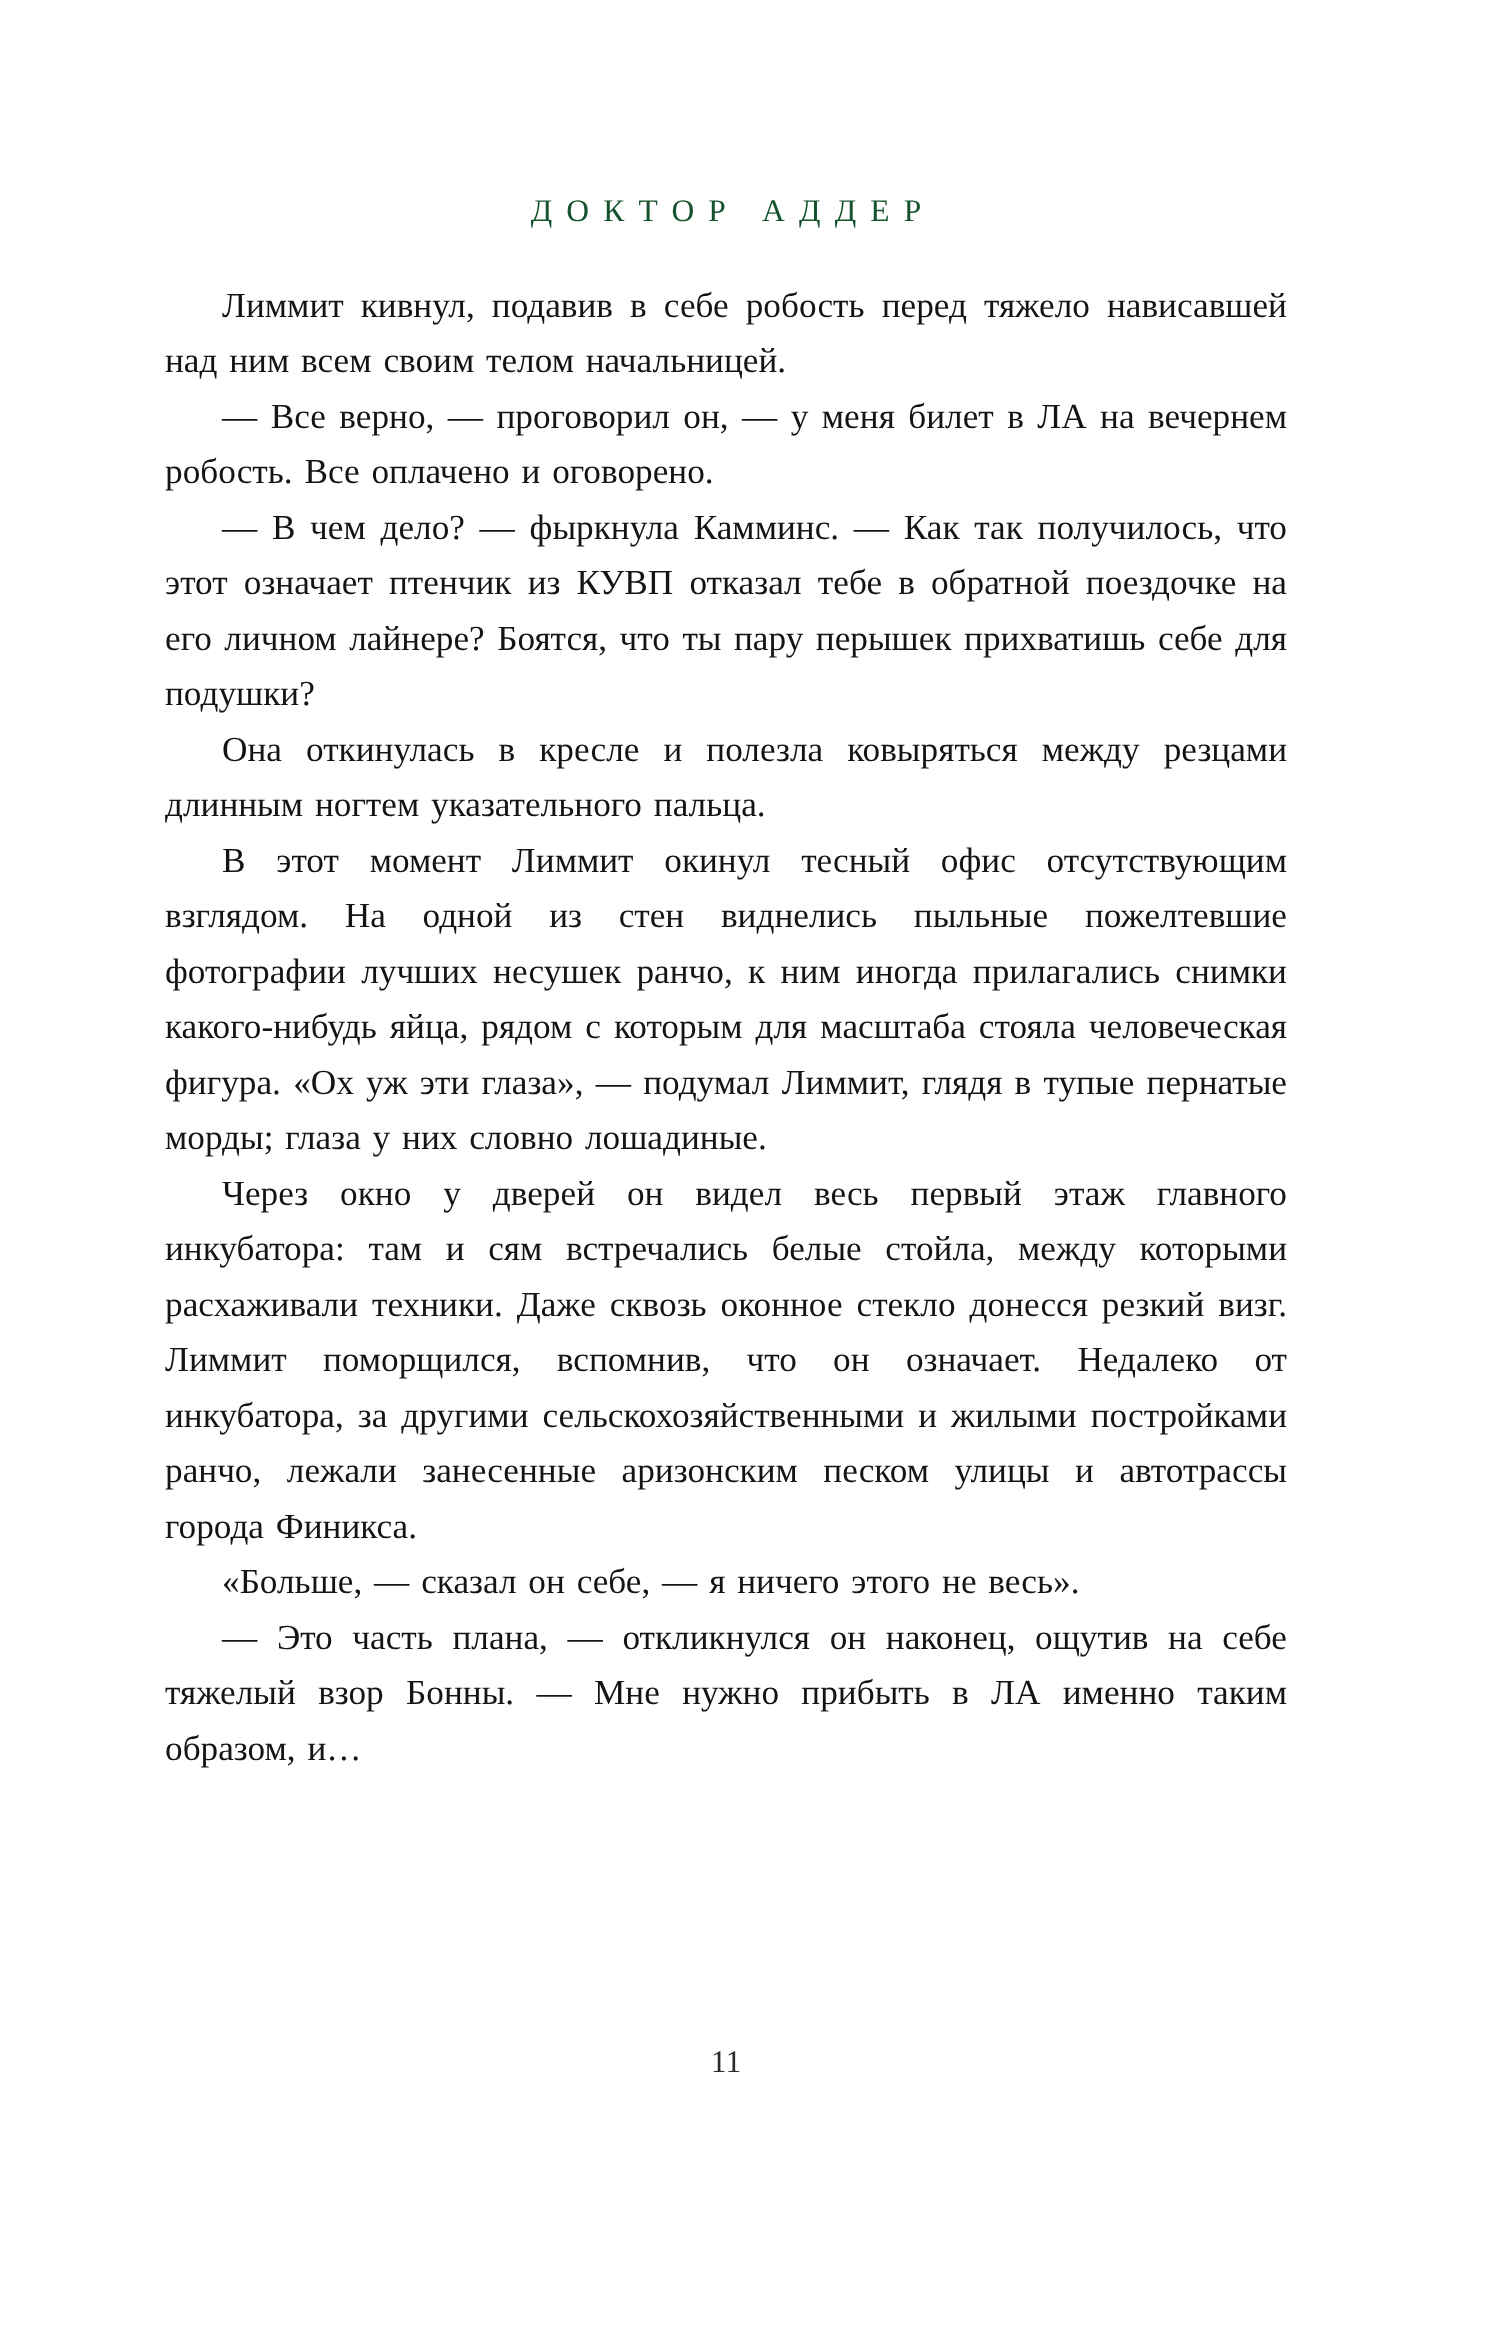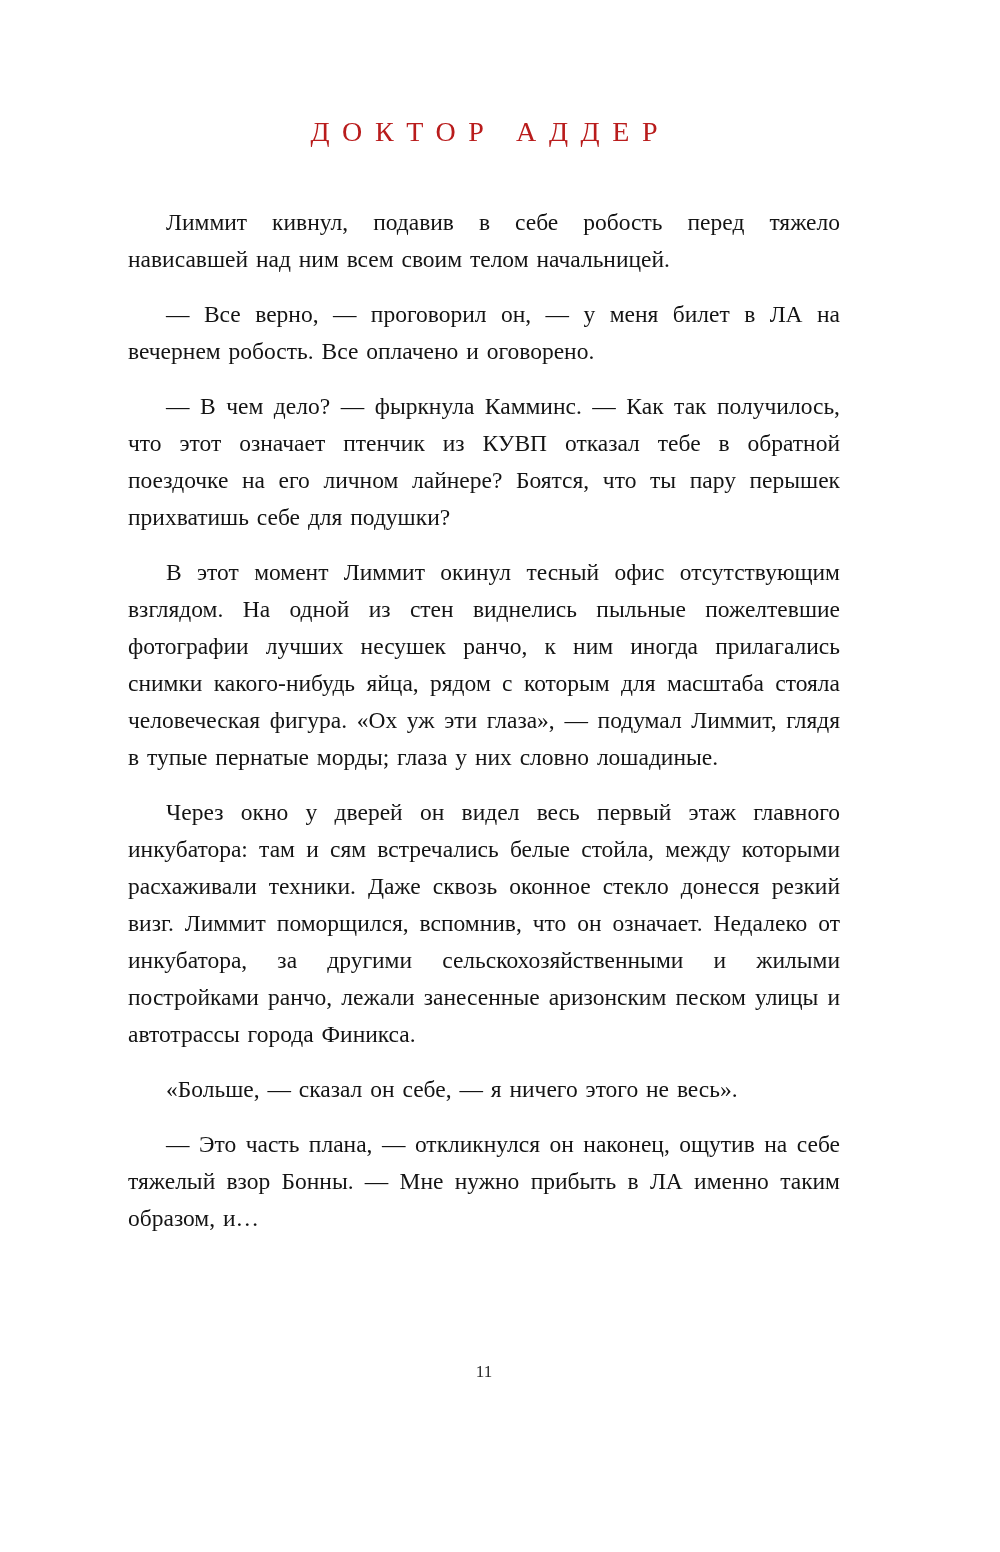--- a/index.html
+++ b/index.html
@@ -12,65 +12,66 @@
     width: 1000px;
     height: 1552px;
     background: #ffffff;
     color: #1b1b1b;
     font-family: "Liberation Serif", "DejaVu Serif", serif;
     box-sizing: border-box;
     overflow: hidden;
   }
   .running-head {
     position: absolute;
-    top: 116px;
+    top: 128px;
     left: 110px;
     width: 748px;
     text-align: center;
-    font-size: 28px;
+    font-size: 21px;
     letter-spacing: 0.45em;
     text-indent: 0.45em; 
-    color: #b91c1c;
+    color: #14532d;
     font-weight: 400;
   }
   .body-text {
     position: absolute;
     top: 186px;
     left: 110px;
     width: 748px;
     font-size: 23.5px;
     line-height: 37px;
     text-align: justify;
     color: #141414;
   }
   .body-text p {
-    margin: 18px;
+    margin: 0;
     text-indent: 38px;
     word-spacing: 2px;
   }
   .page-number {
     position: absolute;
     top: 1362px;
     left: 110px;
     width: 748px;
     text-align: center;
-    font-size: 17px;
+    font-size: 21px;
     color: #2a2a2a;
   }
 </style>
 </head>
 <body>
 
 <div class="page">
   <div class="running-head">ДОКТОР АДДЕР</div>
 
   <div class="body-text">
       <p>Лиммит кивнул, подавив в себе робость перед тяжело нависавшей над ним всем своим телом начальницей.</p>
       <p>— Все верно, — проговорил он, — у меня билет в ЛА на вечернем робость. Все оплачено и оговорено.</p>
       <p>— В чем дело? — фыркнула Камминс. — Как так получилось, что этот означает птенчик из КУВП отказал тебе в обратной поездочке на его личном лайнере? Боятся, что ты пару перышек прихватишь себе для подушки?</p>
+      <p>Она откинулась в кресле и полезла ковыряться между резцами длинным ногтем указательного пальца.</p>
       <p>В этот момент Лиммит окинул тесный офис отсутствующим взглядом. На одной из стен виднелись пыльные пожелтевшие фотографии лучших несушек ранчо, к ним иногда прилагались снимки какого-нибудь яйца, рядом с которым для масштаба стояла человеческая фигура. «Ох уж эти глаза», — подумал Лиммит, глядя в тупые пернатые морды; глаза у них словно лошадиные.</p>
       <p>Через окно у дверей он видел весь первый этаж главного инкубатора: там и сям встречались белые стойла, между которыми расхаживали техники. Даже сквозь оконное стекло донесся резкий визг. Лиммит поморщился, вспомнив, что он означает. Недалеко от инкубатора, за другими сельскохозяйственными и жилыми постройками ранчо, лежали занесенные аризонским песком улицы и автотрассы города Финикса.</p>
       <p>«Больше, — сказал он себе, — я ничего этого не весь».</p>
       <p>— Это часть плана, — откликнулся он наконец, ощутив на себе тяжелый взор Бонны. — Мне нужно прибыть в ЛА именно таким образом, и…</p>
     </div>
 
   <div class="page-number">11</div>
 </div>
 
 </body></html>

